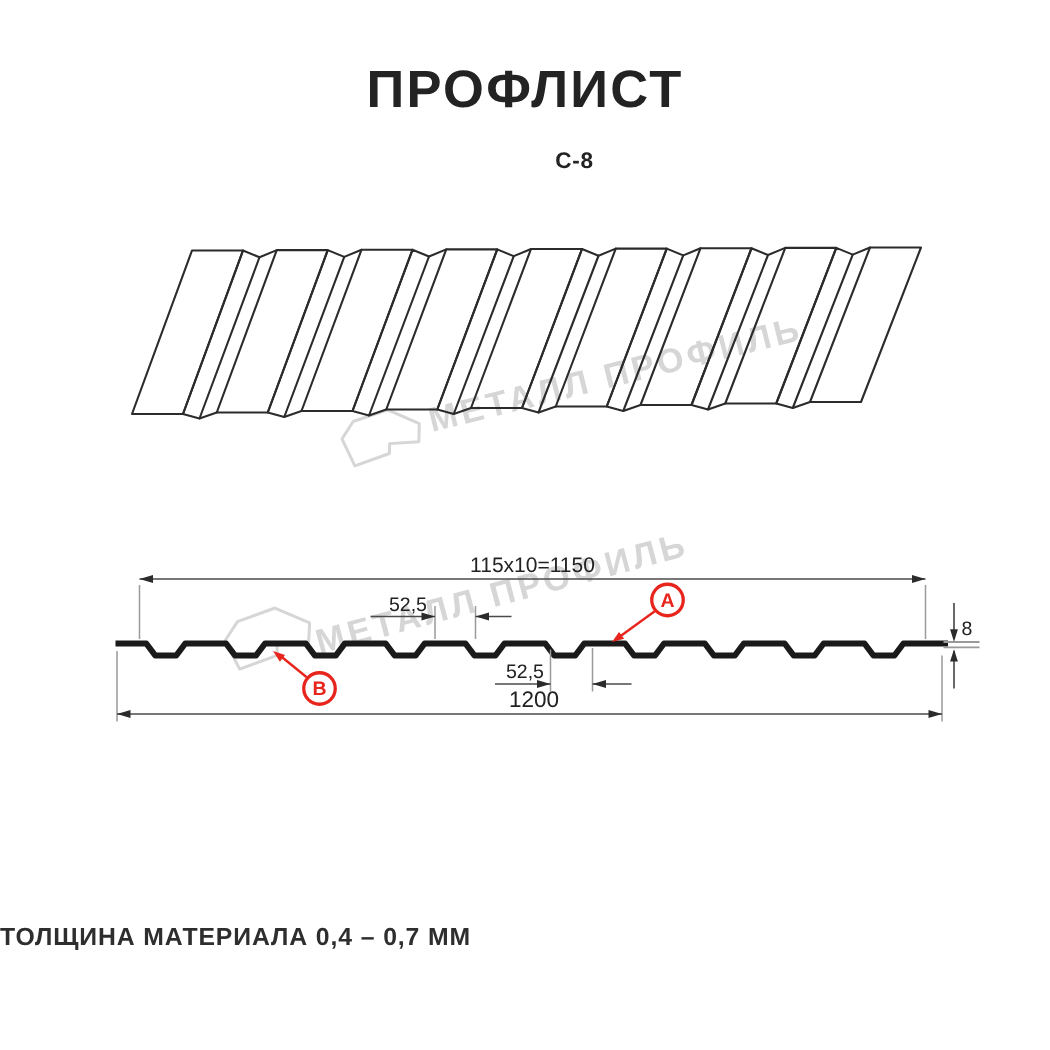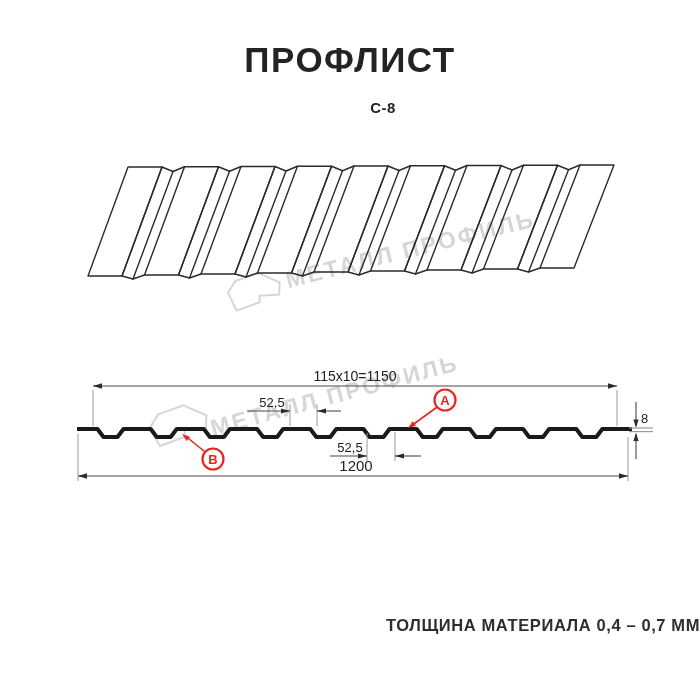--- a/index.html
+++ b/index.html
@@ -9,21 +9,21 @@
   }
   .title{
     position:absolute;top:40px;left:0;width:700px;text-align:center;
     font-size:35px;font-weight:bold;letter-spacing:1.5px;color:#232323;
   }
   .subtitle{
     position:absolute;top:99px;left:12px;width:700px;text-align:center;
     font-size:15px;font-weight:bold;letter-spacing:.5px;color:#232323;padding-left:21px;
   }
   .caption{
-    position:absolute;top:616px;left:0;width:700px;text-align:right;
+    position:absolute;top:616px;left:0;width:700px;text-align:left;
     font-size:16.5px;font-weight:bold;letter-spacing:.6px;color:#2e2e2e;
   }
   svg{position:absolute;top:0;left:0;}
   .rib{fill:none;stroke:#2b2b2b;stroke-width:1.4;stroke-linejoin:round;}
   .ribline{stroke:#2b2b2b;stroke-width:1.4;stroke-linecap:round;}
   .profile{fill:none;stroke:#1a1a1a;stroke-width:4;stroke-linejoin:round;}
   .dim{stroke:#4a4a4a;stroke-width:1.1;}
   .ext{stroke:#9a9a9a;stroke-width:1;}
   .thin{stroke:#9a9a9a;stroke-width:1.2;}
   .arr{fill:#2b2b2b;}

